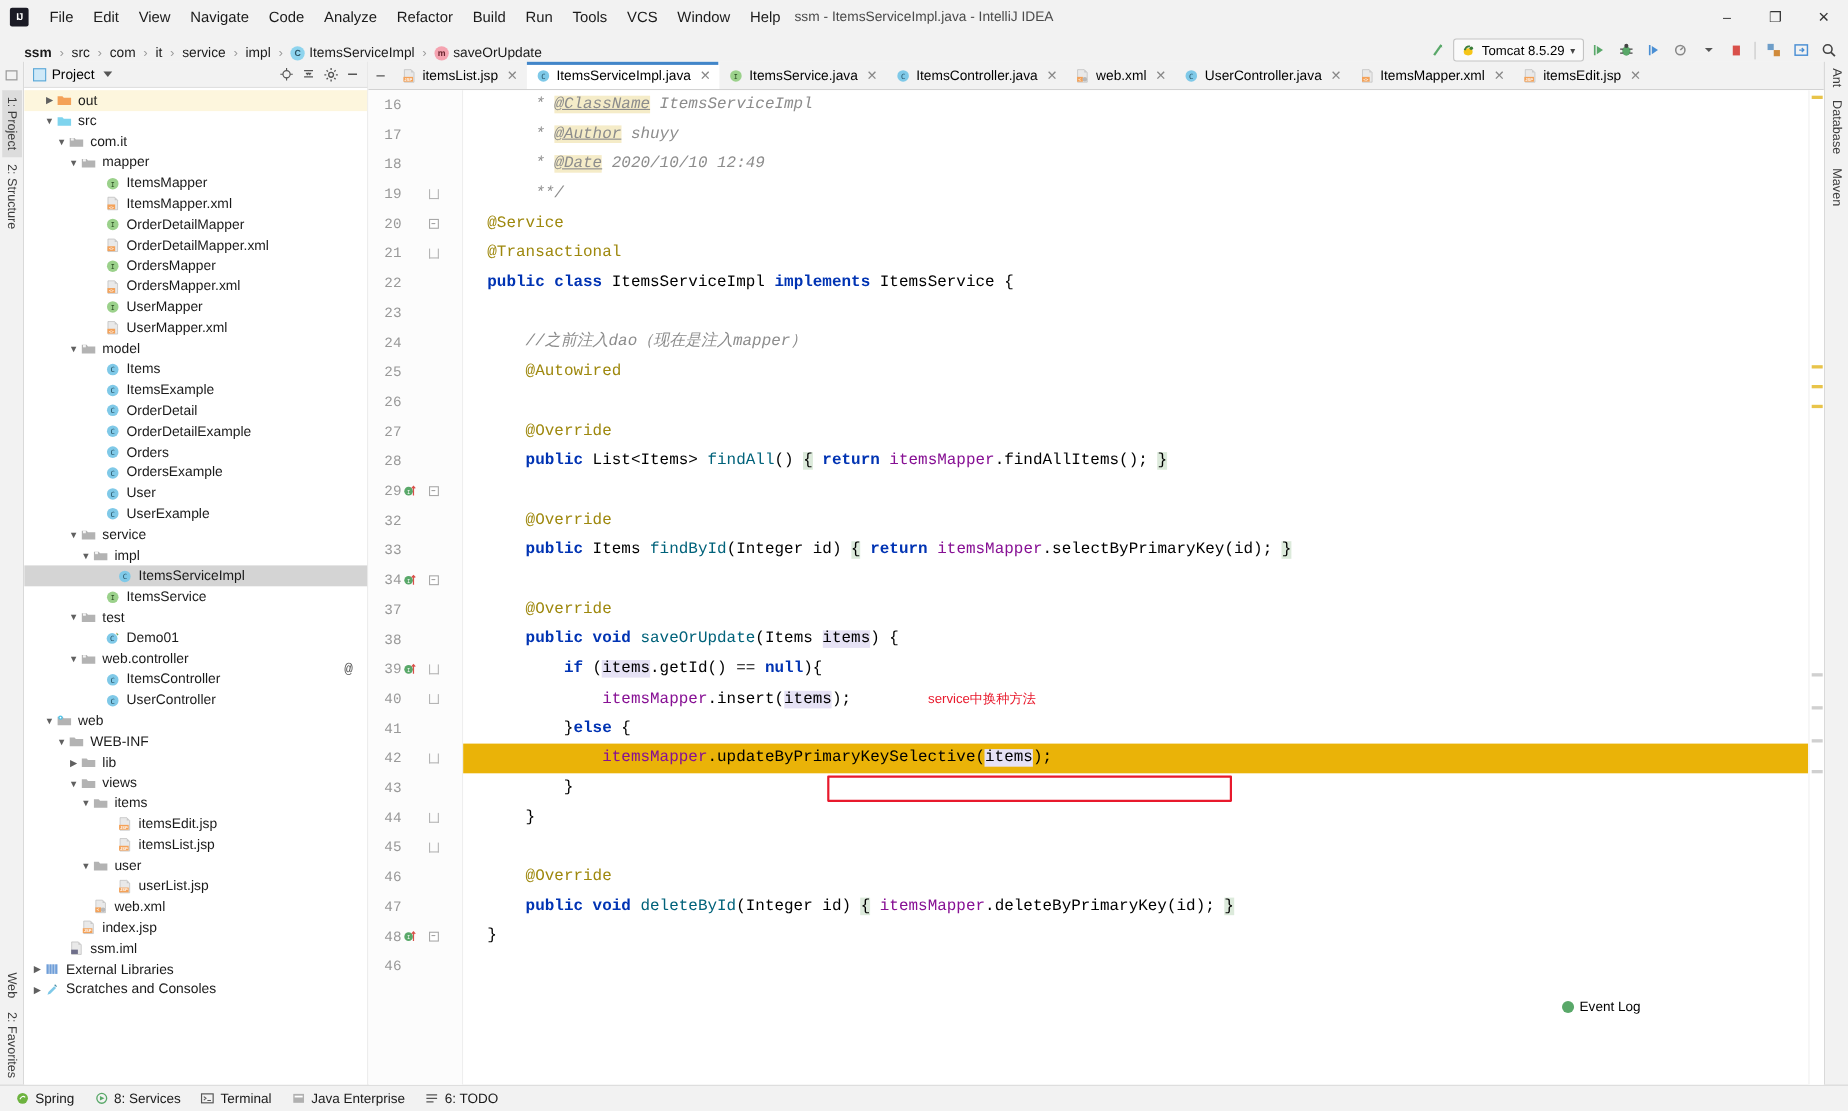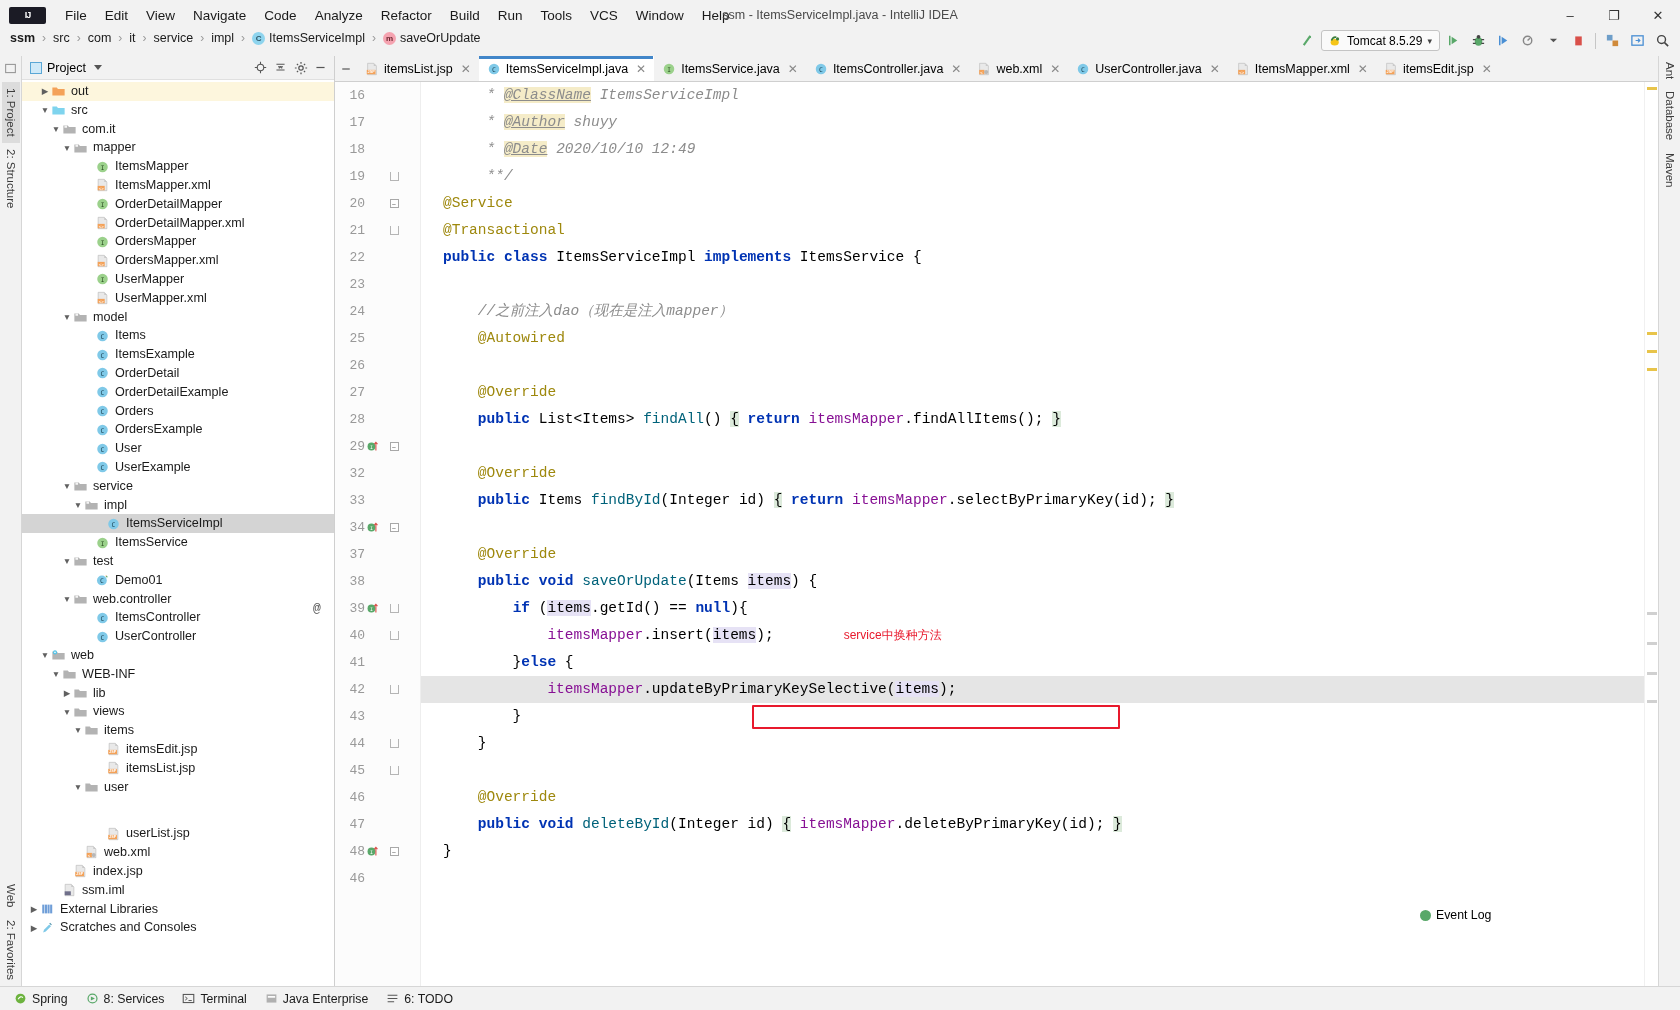--- a/index.html
+++ b/index.html
@@ -12,42 +12,42 @@
     color: #000;
   }
   #app { width: 1680px; height: 1010px; display: flex; flex-direction: column; background:#f2f2f2; }
 
   
   .titlebar {
     height: 30px; background: #f2f2f2; display: flex; align-items: center;
     position: relative; flex: none;
   }
   .ij-logo {
-    width: 37px; height: 17px; margin-left: 9px; margin-right: 10px;
+    width: 17px; height: 17px; margin-left: 9px; margin-right: 10px;
     background: #1b1b25; color: #fff; font-size: 9px; font-weight: bold;
     display:flex; align-items:center; justify-content:center;
     border-radius: 2px; letter-spacing: -1px;
   }
   .menu { display: flex; align-items: center; gap: 0px; }
   .menu-item {
     padding: 3px 9px; font-size: 13.5px; color: #1a1a1a; cursor: default;
     white-space: nowrap;
   }
   .win-title {
     position:absolute; left: 0; right: 0; text-align: center;
     font-size: 12.5px; color: #4a4a4a; pointer-events: none;
   }
   .win-btns { margin-left: auto; display: flex; align-items: center; z-index: 2; }
   .win-btn { width: 44px; height: 30px; display:flex; align-items:center; justify-content:center;
              font-size: 13px; color:#333; }
 
   
   .navbar {
-    height: 26px; background:#f2f2f2; display:flex; align-items:flex-start; flex:none;
-    padding-left: 8px; position: relative;
+    height: 26px; background:#f2f2f2; display:flex; align-items:flex-end; flex:none;
+    padding-left: 20px; position: relative;
   }
   .crumbs { display:flex; align-items:center; }
   .crumb { display:flex; align-items:center; font-size:12.5px; color:#1a1a1a; padding: 1px 2px; }
   .crumb.bold { font-weight: bold; }
   .crumb-sep { color:#9a9a9a; margin: 0 5px; font-size: 12px; }
   .crumb-icon {
     width:13px; height:13px; border-radius:50%; display:inline-flex;
     align-items:center; justify-content:center; font-size:8px; color:#fff;
     margin-right:4px; font-weight: bold;
   }
@@ -123,21 +123,21 @@
   .gnum { width:30px; text-align:right; }
   .gmark { width:20px; display:flex; align-items:center; justify-content:center; gap:1px; }
   .gfold { width:18px; display:flex; align-items:center; justify-content:center; }
   .fold-box { width:9px;height:9px;border:1px solid #a8a8a8; color:#555; font-size:8px;
               display:flex;align-items:center;justify-content:center; line-height:1; background:#fff;}
   .fold-arc { width:9px;height:9px;border:1px solid #b5b5b5; border-top:none; }
 
   .code { flex:1; position:relative; overflow:hidden; font-family:"Liberation Mono", monospace;
           font-size:14.5px; }
   .cline { height:27px; line-height:27px; white-space:pre; padding-left:22px; }
-  .cline.cur { background:#e5e5e5; }
+  .cline.cur { background:#eab308; }
 
   .kw   { color:#0033b3; font-weight:bold; }
   .anno { color:#9e880d; }
   .cmt  { color:#8c8c8c; font-style:italic; }
   .doc  { color:#8c8c8c; font-style:italic; }
   .doctag { color:#8c8c8c; font-style:italic; background:#f5ecc8; text-decoration:underline; }
   .fld  { color:#871094; }
   .mth  { color:#00627a; }
   .hl-occ { background:#e6e2f5; }
   .hl-brace { background:#dceadb; }
@@ -654,21 +654,21 @@
             </svg>
             <span class="lbl">itemsList.jsp</span>
           </div>
           <div class="row" style="padding-left: 50px;">
             <span class="arrow">▼</span>
             <svg viewBox="0 0 16 16" class="ficon">
               <path d="M1 4h5l1.4 1.6H15V13H1z" fill="#b3b3b3"></path>
             </svg>
             <span class="lbl">user</span>
           </div>
-          <div class="row" style="padding-left: 72px; margin-top: 28px;">
+          <div class="row" style="padding-left: 72px;">
             <span class="arrow empty">&nbsp;</span>
             <svg viewBox="0 0 16 16" class="ficon">
               <path d="M3 1.5h7l3 3V14.5H3z" fill="#e9e9e9" stroke="#b9b9b9" stroke-width=".7"></path>
               <path d="M10 1.5v3h3z" fill="#c9c9c9"></path>
               <rect x="2" y="9" width="10" height="5" fill="#f4a259"></rect>
               <text x="7" y="13.1" font-size="4.3" font-weight="bold" font-family="sans-serif" text-anchor="middle" fill="#fff">JSP</text>
             </svg>
             <span class="lbl">userList.jsp</span>
           </div>
           <div class="row" style="padding-left: 50px;">

